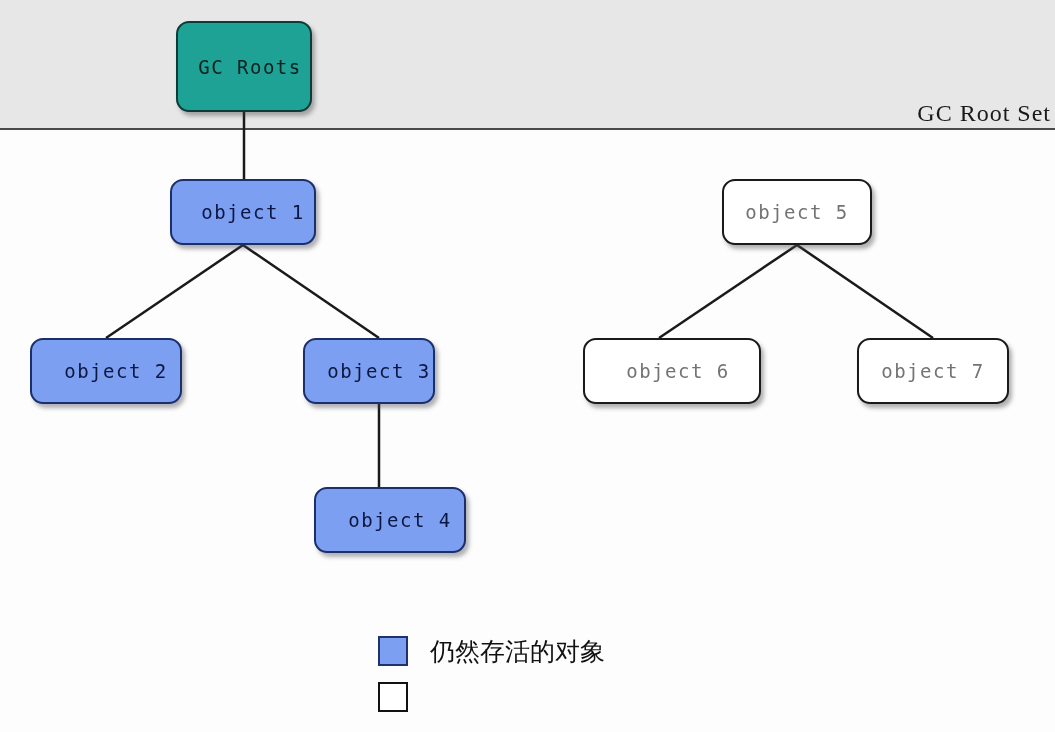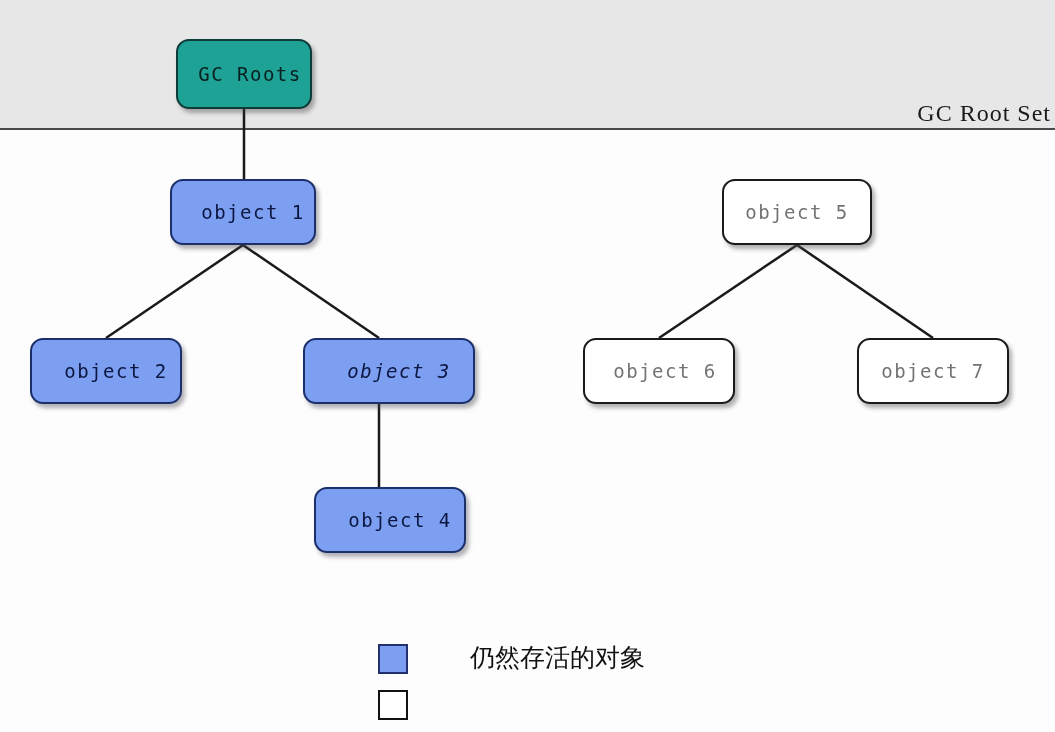--- a/index.html
+++ b/index.html
@@ -90,23 +90,22 @@
 
   
   .legend {
     position: absolute;
     left: 378px;
     top: 628px;
     z-index: 4;
   }
   .legend-row {
     display: flex;
-    align-items: flex-end;
+    align-items: center;
     height: 46px;
-    gap: 40px;
   }
   .legend-swatch {
     width: 30px;
     height: 30px;
     box-sizing: border-box;
     flex: 0 0 auto;
   }
   .legend-swatch.alive {
     background: #7d9ff2;
     border: 2px solid #22306e;
@@ -135,39 +134,39 @@
   <svg id="edges" viewBox="0 0 1055 732" width="1055" height="732">
       <line x1="244" y1="91" x2="244" y2="179" stroke="#1a1a1a" stroke-width="2.5"></line>
       <line x1="243" y1="245" x2="106" y2="338" stroke="#1a1a1a" stroke-width="2.5"></line>
       <line x1="243" y1="245" x2="379" y2="338" stroke="#1a1a1a" stroke-width="2.5"></line>
       <line x1="379" y1="404" x2="379" y2="487" stroke="#1a1a1a" stroke-width="2.5"></line>
       <line x1="797" y1="245" x2="659" y2="338" stroke="#1a1a1a" stroke-width="2.5"></line>
       <line x1="797" y1="245" x2="933" y2="338" stroke="#1a1a1a" stroke-width="2.5"></line>
     </svg>
 
   <div id="nodes">
-      <div class="node root" style="left: 176px; top: 39px; width: 136px; height: 70px; padding-left: 12px;">
+      <div class="node root" style="left: 176px; top: 21px; width: 136px; height: 91px; padding-left: 12px;">
         <span>GC Roots</span>
       </div>
       <div class="node alive" style="left: 170px; top: 179px; width: 146px; height: 66px;">
         <span>object 1</span>
       </div>
       <div class="node alive" style="left: 30px; top: 338px; width: 152px; height: 66px;">
         <span>object 2</span>
       </div>
-      <div class="node alive" style="left: 303px; top: 338px; width: 172px; height: 66px; font-style: italic;">
+      <div class="node alive" style="left: 303px; top: 338px; width: 132px; height: 66px;">
         <span>object 3</span>
       </div>
       <div class="node alive" style="left: 303px; top: 487px; width: 152px; height: 66px; margin-left: 11px;">
         <span>object 4</span>
       </div>
       <div class="node dead" style="left: 722px; top: 179px; width: 150px; height: 66px;">
         <span>object 5</span>
       </div>
-      <div class="node dead" style="left: 583px; top: 338px; width: 152px; height: 66px; padding-left: 12px;">
+      <div class="node dead" style="left: 583px; top: 338px; width: 178px; height: 66px; padding-left: 12px;">
         <span>object 6</span>
       </div>
       <div class="node dead" style="left: 857px; top: 338px; width: 152px; height: 66px;">
         <span>object 7</span>
       </div>
     </div>
 
   <div class="legend">
     <div class="legend-row">
       <div class="legend-swatch alive"></div>

